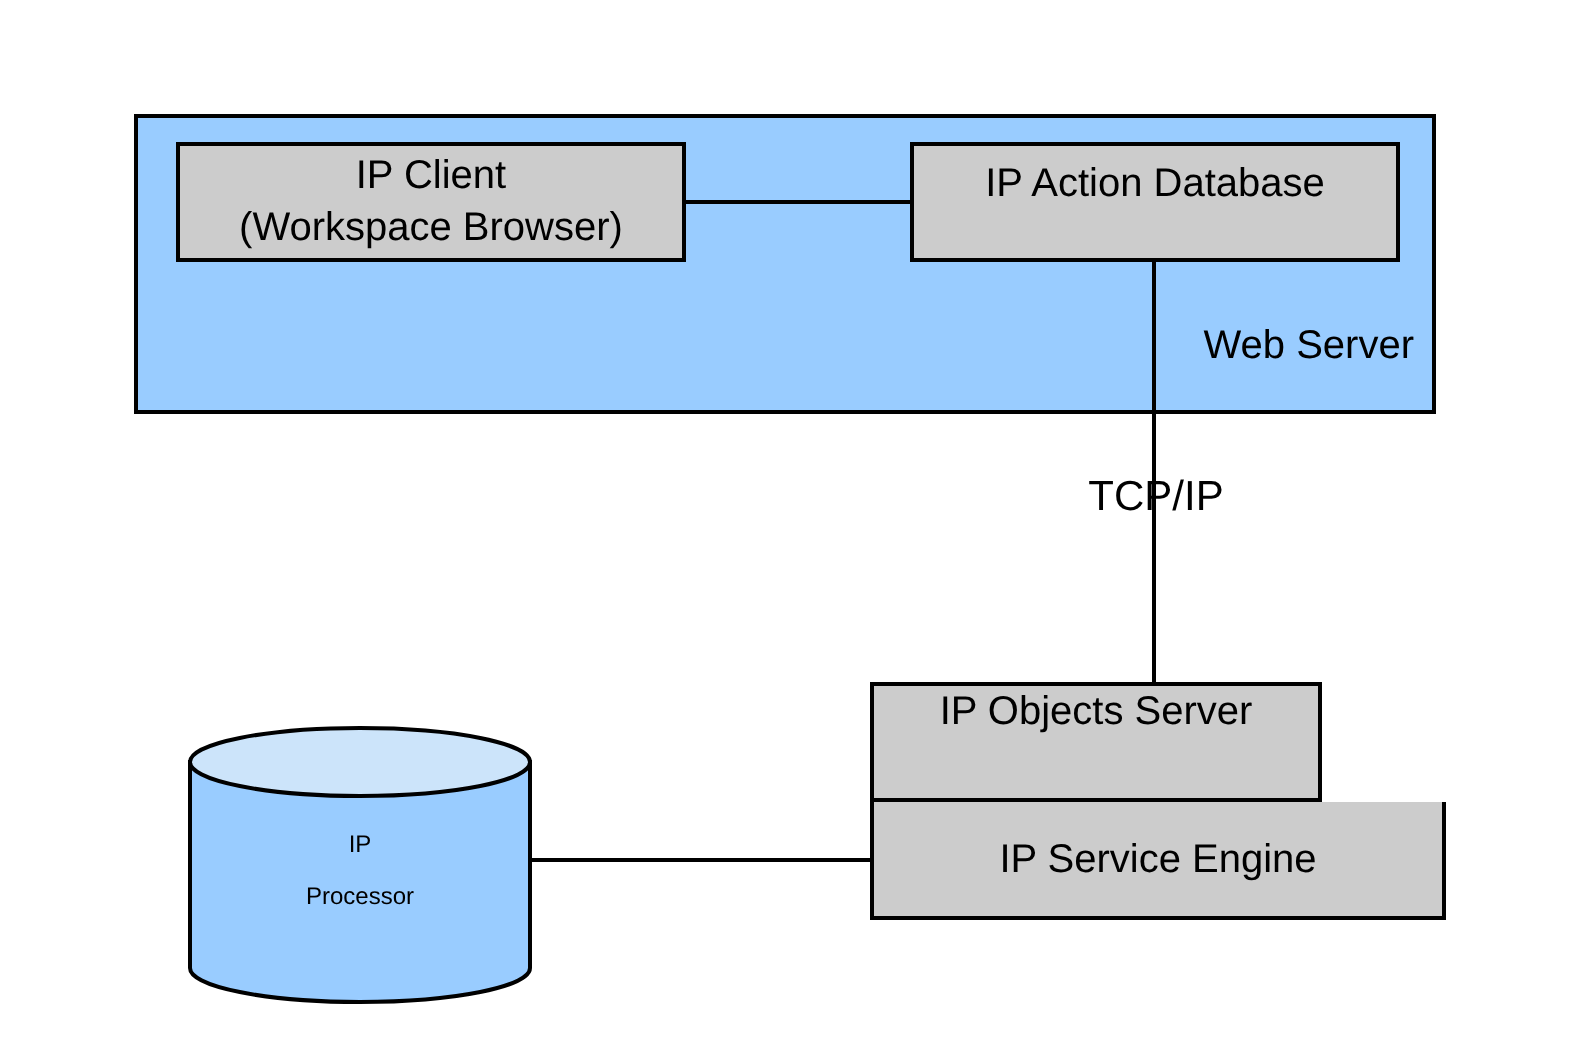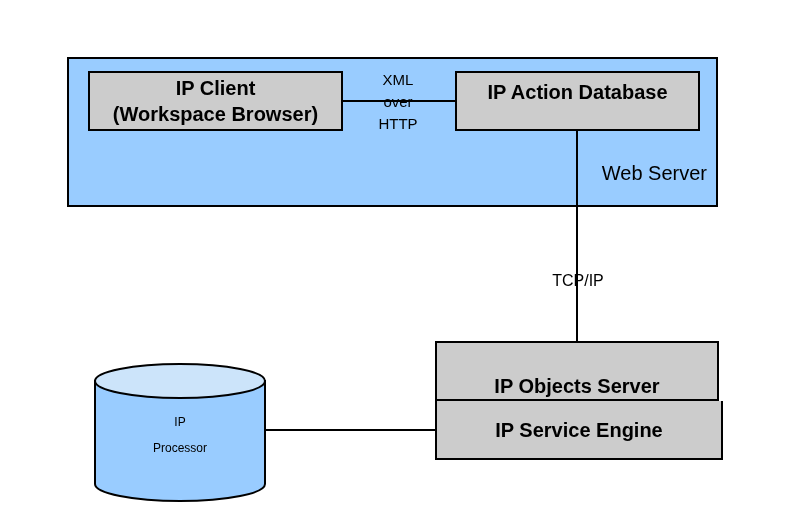--- a/index.html
+++ b/index.html
@@ -24,33 +24,32 @@
     font-size: 20px;
     line-height: 24px;
   }
 
   .gray-box {
     background: #CCCCCC;
     border: 2px solid #000000;
     font-size: 20px;
     line-height: 26px;
     text-align: center;
-    font-weight: bold;
   }
   .ip-client {
     left: 88px; top: 71px; width: 255px; height: 60px;
     display: flex; flex-direction: column; justify-content: center; align-items: center;
   }
   .ip-action-processor {
     left: 455px; top: 71px; width: 245px; height: 60px;
     padding-top: 6px;
   }
   .ip-objects-server {
-    left: 435px; top: 341px; width: 284px; height: 60px;
-    display: flex; justify-content: center; align-items: flex-end;
+    left: 435px; top: 341px; width: 226px; height: 60px;
+    display: flex; justify-content: center; align-items: flex-start;
   }
   .ip-service-engine {
     left: 435px; top: 401px; width: 288px; height: 59px;
     border-top: none;
     display: flex; justify-content: center; align-items: center;
   }
 
   .connector { background: #000000; }
   .conn-xml-http { left: 343px; top: 100px; width: 112px; height: 2px; }
   .conn-tcp-ip  { left: 576px; top: 131px; width: 2px;  height: 210px; }
@@ -58,23 +57,22 @@
 
   .xml-over-http-label {
     left: 358px; top: 69px; width: 80px;
     text-align: center;
     font-size: 15px;
     line-height: 22px;
   }
   .tcp-ip-label {
     left: 508px; top: 237px; width: 140px;
     text-align: center;
-    font-size: 16px;
+    font-size: 21px;
     line-height: 24px;
-    margin-top: 32px;
   }
 
   .db-cylinder-svg { left: 93px; top: 362px; width: 174px; height: 141px; }
   .db-label {
     left: 94px; top: 409px; width: 172px;
     text-align: center;
     font-size: 12px;
     line-height: 26px;
   }
 </style>
@@ -92,25 +90,20 @@
 
   <div class="abs gray-box ip-client">
     <div>IP Client</div>
     <div>(Workspace Browser)</div>
   </div>
 
   <div class="abs gray-box ip-action-processor">
     <div>IP Action Database</div>
   </div>
 
-  <div class="abs xml-over-http-label">
-    <div>XML</div>
-    <div>over</div>
-    <div>HTTP</div>
-  </div>
 
   <div class="abs tcp-ip-label">TCP/IP</div>
 
   <div class="abs gray-box ip-objects-server">
     <div>IP Objects Server</div>
   </div>
   <div class="abs gray-box ip-service-engine">
     <div>IP Service Engine</div>
   </div>
 

